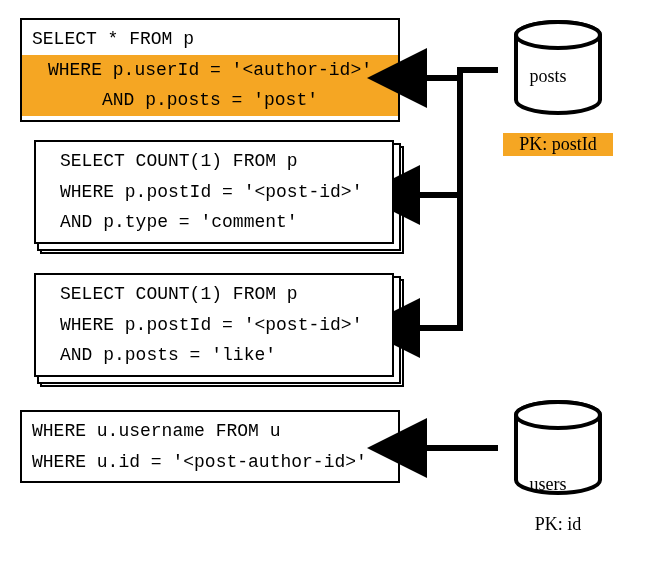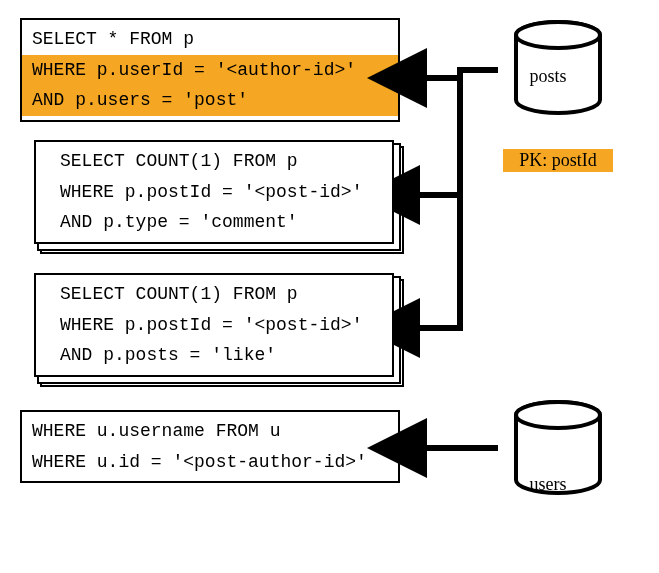--- a/index.html
+++ b/index.html
@@ -21,20 +21,21 @@
     position: absolute;
   }
   .query-line { white-space: pre; }
   .highlight-line {
     background: #f5a623;
     display: block;
     margin-left: -10px;
     margin-right: -10px;
     padding-left: 10px;
     padding-right: 10px;
+    text-align: center;
   }
   .stack-shadow::before,
   .stack-shadow::after {
     content: "";
     position: absolute;
     border: 2px solid #000;
     background: #fff;
     width: 100%;
     height: 100%;
     z-index: -1;
@@ -44,31 +45,31 @@
   .stack-shadow { position: absolute; }
   .stack-inner {
     border: 2px solid #000;
     background: #fff;
     padding: 4px 24px;
     line-height: 1.7;
     position: relative;
     z-index: 1;
   }
   .db-cyl { position: absolute; text-align: center; font-family: Liberation Serif, serif; }
-  .pk-label { font-size: 18px; display:inline-block; padding:1px 16px;margin-top:16px; }
+  .pk-label { font-size: 18px; display:inline-block; padding:1px 16px; }
   .pk-highlight { background: #f5a623; }
   svg.arrows { position: absolute; top: 0; left: 0; pointer-events: none; }
 </style>
 </head>
 <body>
 
 <div class="query-box" style="top:18px; left:20px; width:380px;">
   <span class="query-line">SELECT * FROM p</span><br>
   <span class="query-line highlight-line">WHERE p.userId = '&lt;author-id&gt;'</span>
-  <span class="query-line highlight-line">AND p.users = 'post'</span>
+  <span class="query-line highlight-line">AND p.posts = 'post'</span>
 </div>
 
 <div class="stack-shadow" style="top:140px; left:34px; width:360px;">
   <div class="stack-inner">
     <span class="query-line">SELECT COUNT(1) FROM p</span><br>
     <span class="query-line">WHERE p.postId = '&lt;post-id&gt;'</span><br>
     <span class="query-line">AND p.type = 'comment'</span>
   </div>
 </div>
 
@@ -97,20 +98,23 @@
   </div>
 </div>
 
 <div class="db-cyl" style="top:400px; left:498px; width:120px;">
   <svg width="100" height="100" viewBox="0 0 100 100">
     <ellipse cx="50" cy="15" rx="42" ry="13" fill="#fff" stroke="#000" stroke-width="4"></ellipse>
     <path d="M 8 15 L 8 80 A 42 13 0 0 0 92 80 L 92 15" fill="#fff" stroke="#000" stroke-width="4"></path>
     <ellipse cx="50" cy="15" rx="42" ry="13" fill="#fff" stroke="#000" stroke-width="4"></ellipse>
   </svg>
   <div style="position:absolute; top:46px; left:0; width:100px; text-align:center;margin-top:28px;">users</div>
+  <div style="margin-top:8px;">
+    <span class="pk-label">PK: id</span>
+  </div>
 </div>
 
 <svg class="arrows" width="659" height="573">
   <defs>
     <marker id="ah" markerWidth="12" markerHeight="12" refX="2" refY="5" orient="auto">
       <path d="M0,0 L10,5 L0,10 Z" fill="#000"></path>
     </marker>
   </defs>
 
   <path d="M 498 70 L 460 70 L 460 78 L 415 78" stroke="#000" stroke-width="6" fill="none" marker-end="url(#ah)"></path>

